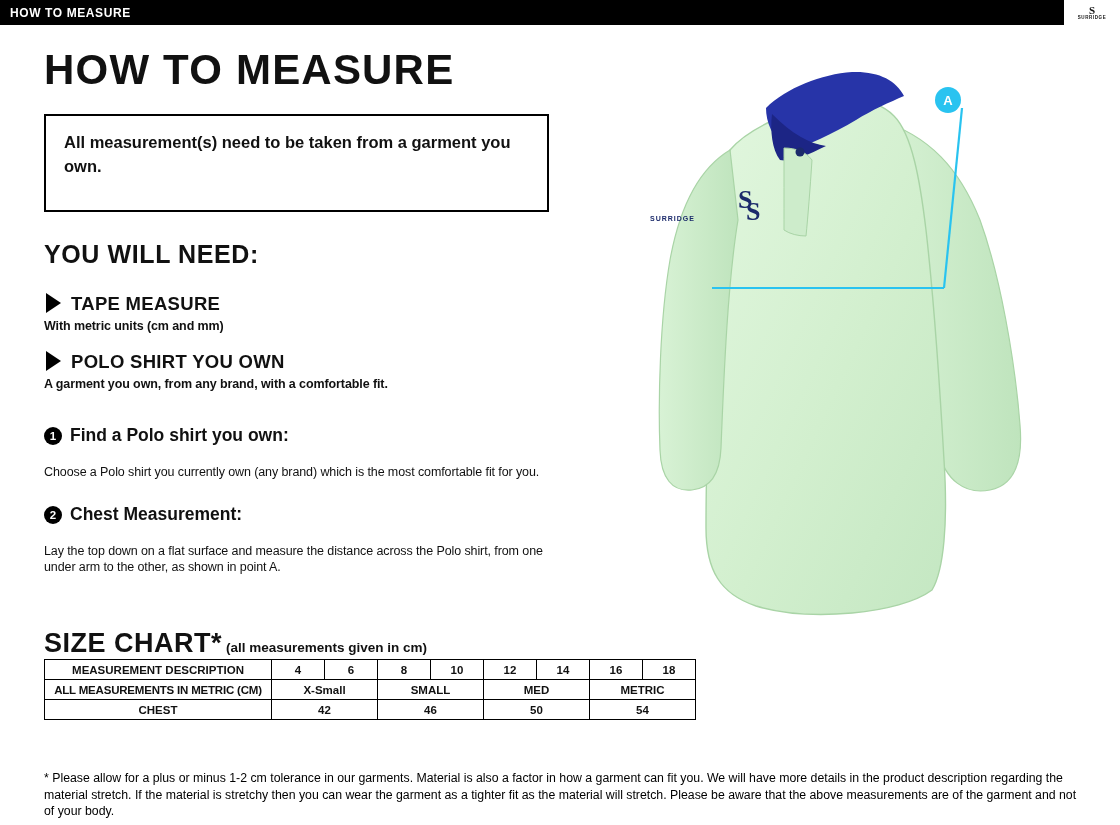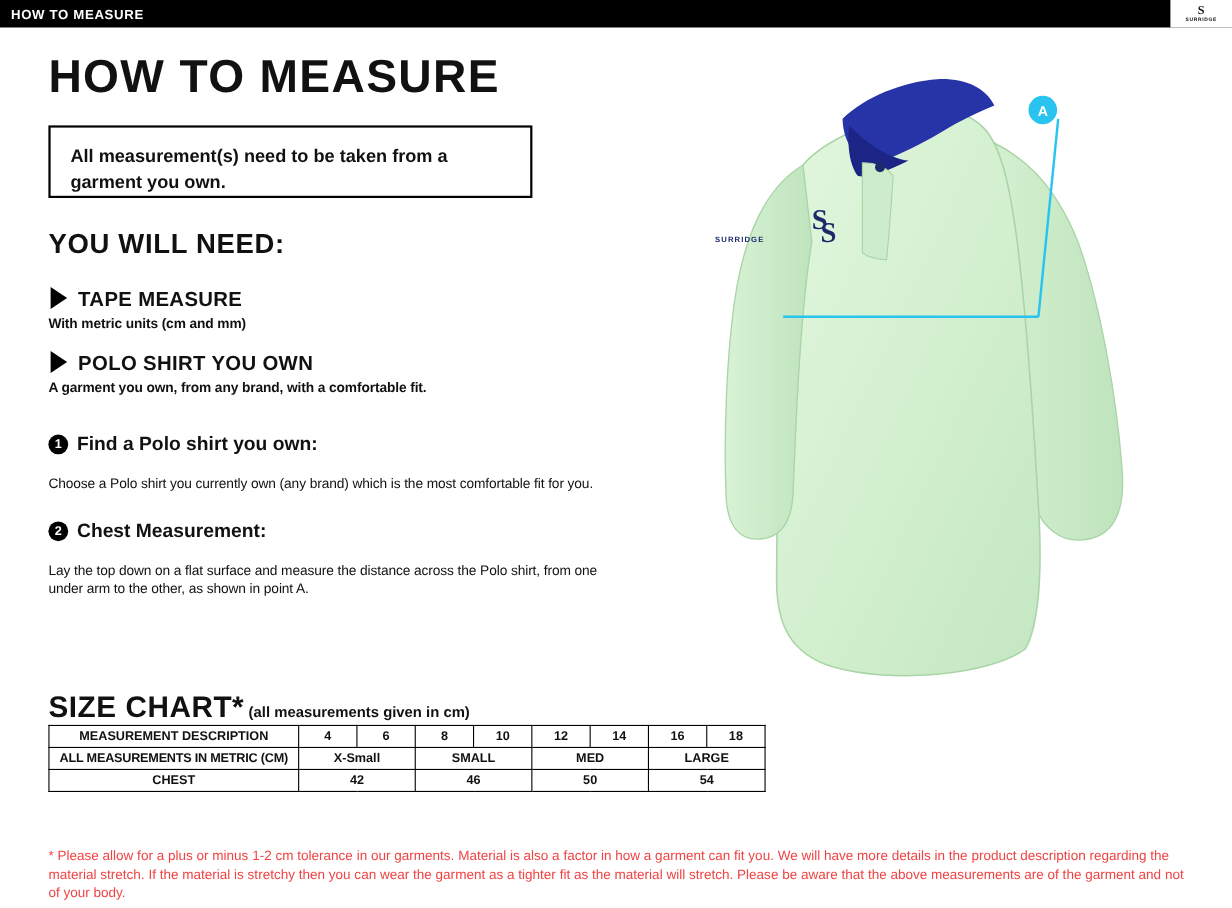--- a/index.html
+++ b/index.html
@@ -67,22 +67,22 @@
   }
   .page-title {
     font-size: 42px;
     font-weight: bold;
     letter-spacing: 1.2px;
     margin: 0 0 22px 0;
     line-height: 44px;
   }
   .notice {
     border: 2px solid #000;
-    padding: 14px 16px 0 18px;
-    width: 440px;
+    padding: 14px 16px 32px 18px;
+    width: 505px;
     box-sizing: border-box;
     margin-bottom: 28px;
   }
   .notice-text {
     font-size: 16.5px;
     font-weight: bold;
     line-height: 24px;
   }
   .section-title {
     font-size: 25px;
@@ -199,21 +199,21 @@
   }
   td.sz { width: 52px; }
   .band { font-size: 13px; }
   .footnote {
     position: absolute;
     left: 44px;
     top: 770px;
     width: 1035px;
     font-size: 12.3px;
     line-height: 16.5px;
-    color: #ef4444;
+    color: #000000;
   }
 
   
   .shirt-area {
     position: absolute;
     left: 560px;
     top: 30px;
     width: 540px;
     height: 620px;
   }
@@ -364,21 +364,21 @@
       <td class="sz">12</td>
       <td class="sz">14</td>
       <td class="sz">16</td>
       <td class="sz">18</td>
     </tr>
     <tr>
       <td class="desc2">ALL MEASUREMENTS IN METRIC (CM)</td>
       <td class="band" colspan="2">X-Small</td>
       <td class="band" colspan="2">SMALL</td>
       <td class="band" colspan="2">MED</td>
-      <td class="band" colspan="2">LARGE</td>
+      <td class="band" colspan="2">METRIC</td>
     </tr>
     <tr>
       <td class="desc3">CHEST</td>
       <td colspan="2">42</td>
       <td colspan="2">46</td>
       <td colspan="2">50</td>
       <td colspan="2">54</td>
     </tr>
   </tbody>
     </table>

